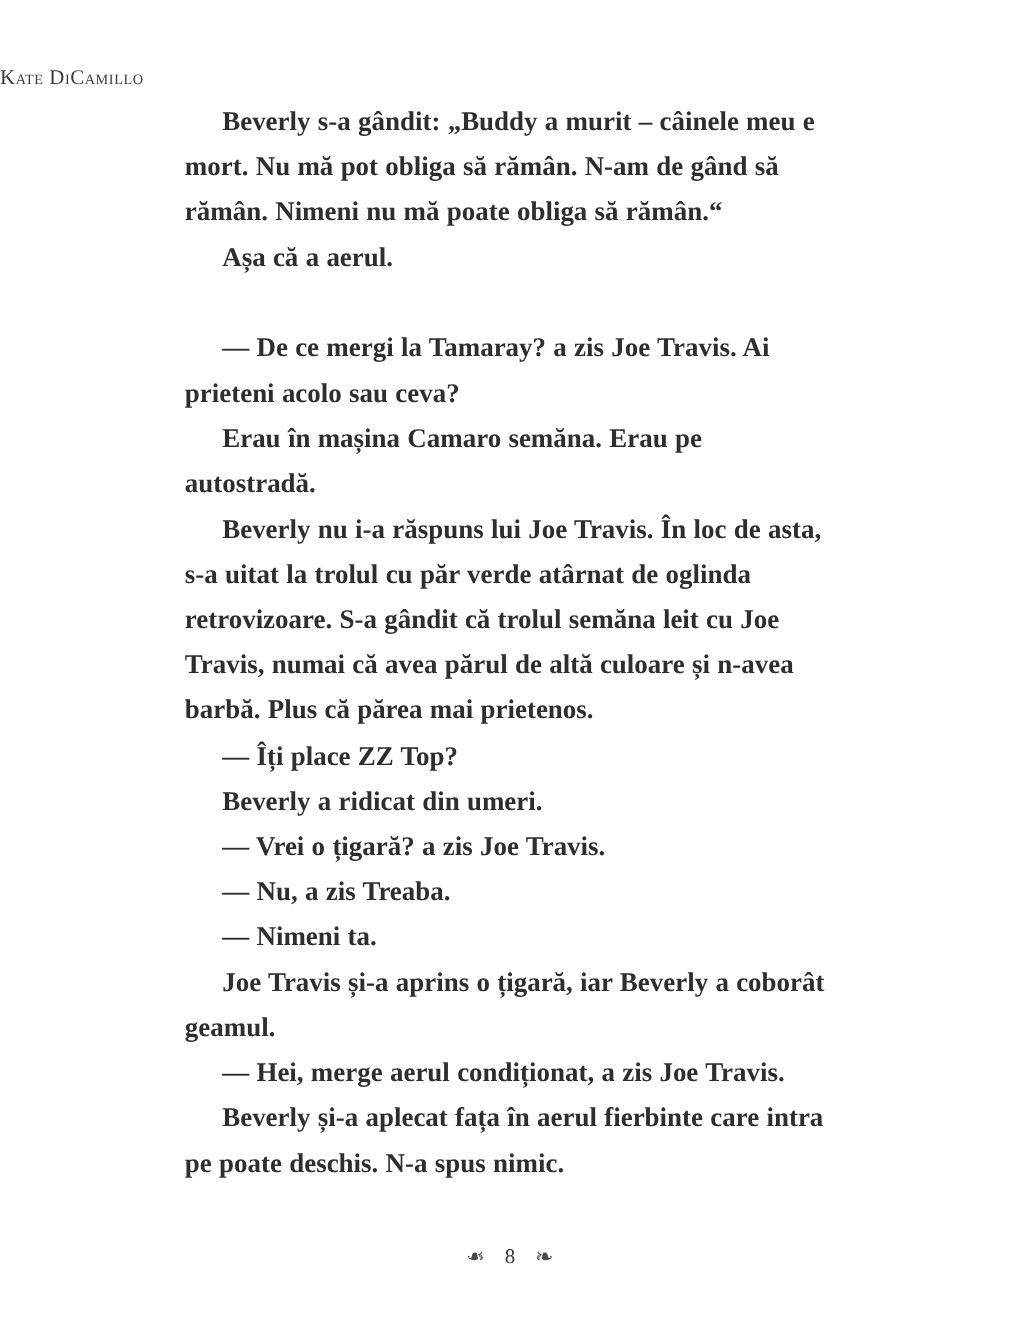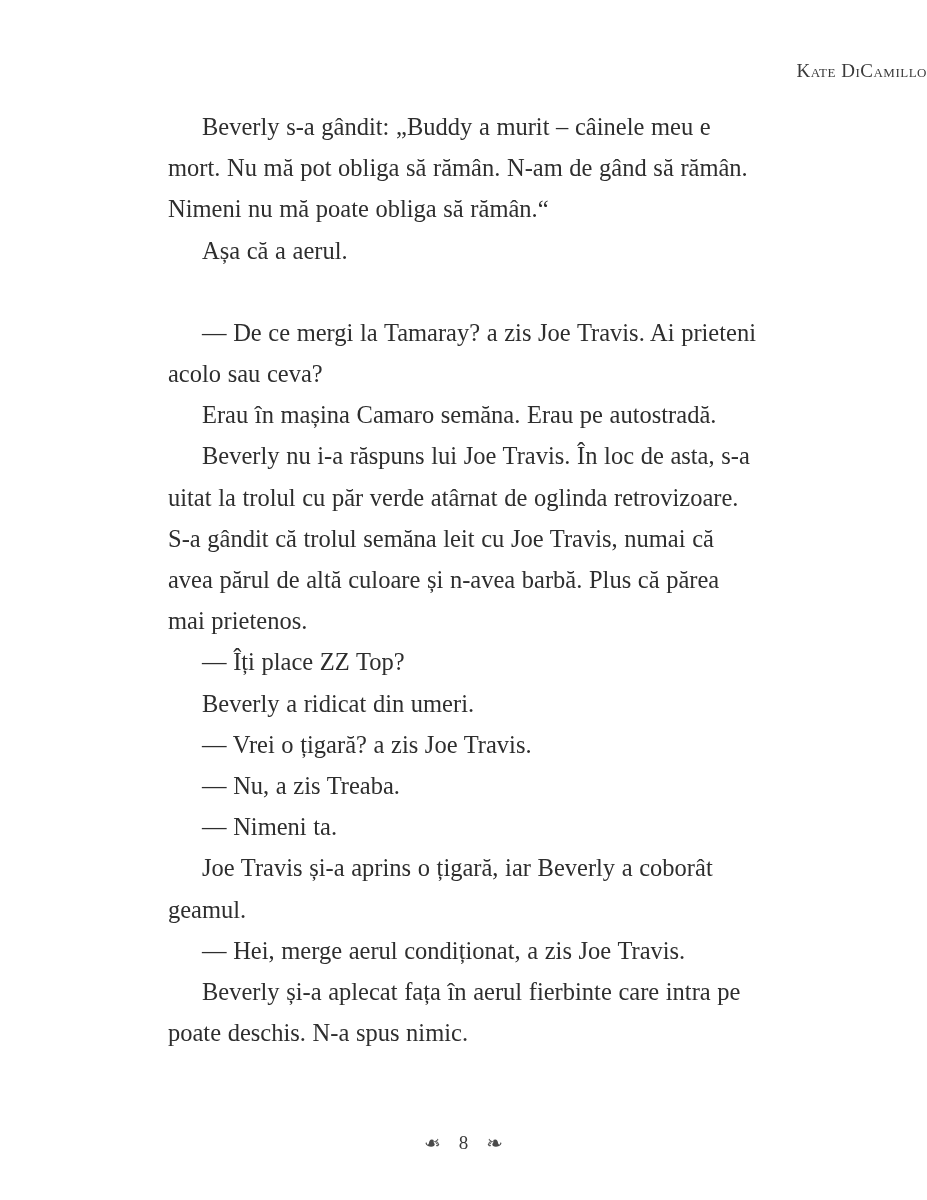--- a/index.html
+++ b/index.html
@@ -17,32 +17,33 @@
   }
   .page {
     position: absolute;
     inset: 0;
   }
   .running-head {
     position: absolute;
     top: 60px;
     left: 0;
     right: 0;
-    text-align: right;
+    text-align: left;
     font-size: 19px;
     letter-spacing: 0.5px;
     color: #3a3a3a;
     font-variant: small-caps;
     font-family: "Liberation Serif", serif;
   }
   .text-block {
     position: absolute;
-    top: 106px;
+    top: 90px;
     left: 168px;
     width: 592px;
+    font-weight: bold;
   }
   .para {
     margin: 0;
     font-size: 24.5px;
     line-height: 41.2px;
     color: #2e2e2e;
     text-indent: 34px;
     text-align: left;
     word-spacing: 0.5px;
   }

